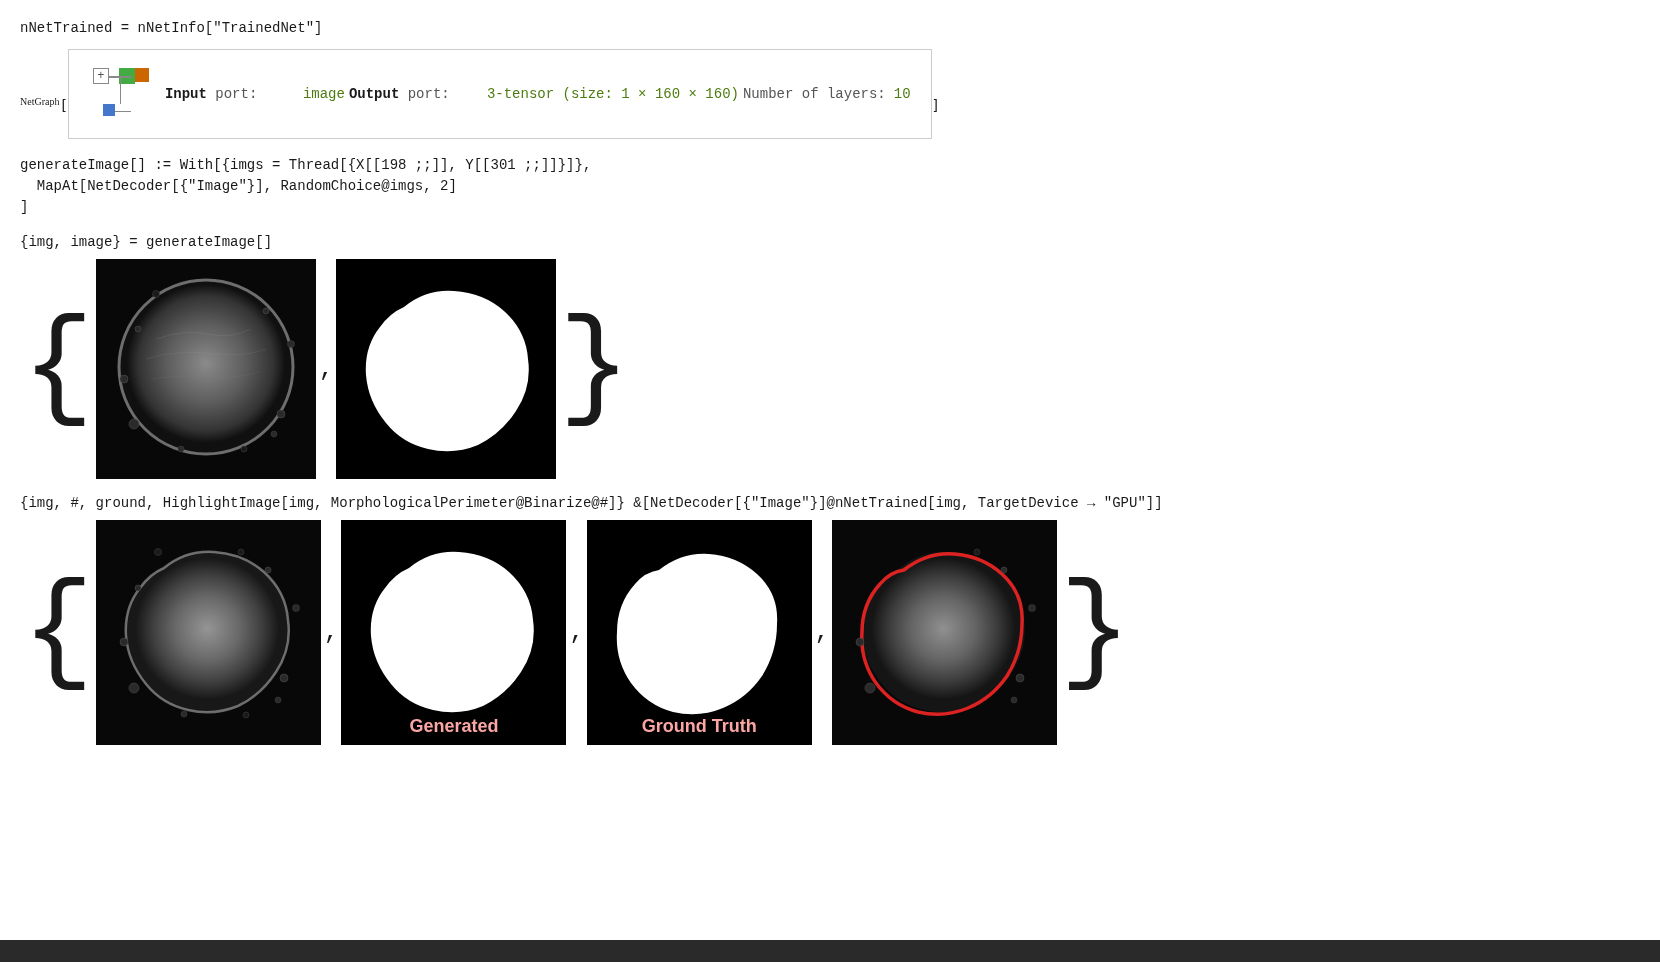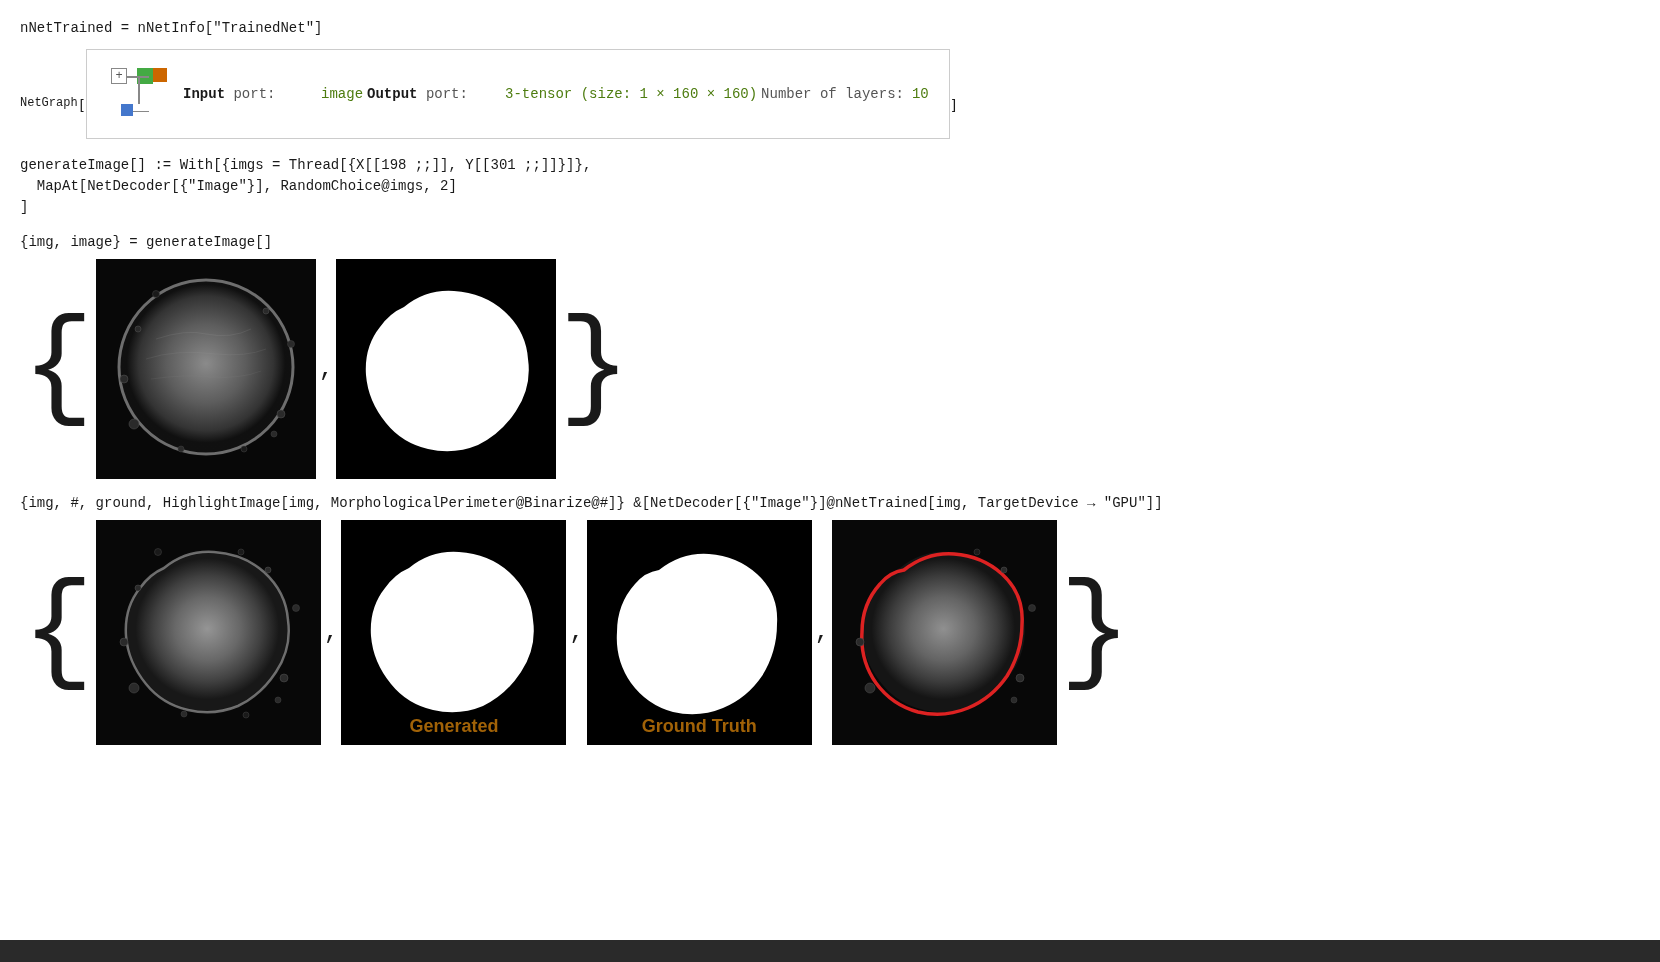--- a/index.html
+++ b/index.html
@@ -31,22 +31,22 @@
     }
 
     
     .netgraph-container {
       display: flex;
       align-items: flex-start;
       margin: 8px 0 16px 0;
     }
 
     .netgraph-label {
-      font-family: Liberation Mono, monospace;
-      font-size: 12px;
+      font-family: Liberation Serif, serif;
+      font-size: 10px;
       color: #1a1a1a;
       margin-right: 0;
       line-height: 1;
       padding-top: 48px;
     }
 
     .netgraph-box {
       border: 1px solid #cccccc;
       padding: 14px 20px;
       display: flex;
@@ -206,21 +206,21 @@
       height: 220px;
       background: #000000;
       position: relative;
     }
 
     .label-overlay {
       position: absolute;
       bottom: 8px;
       left: 50%;
       transform: translateX(-50%);
-      color: #a16207;
+      color: #fca5a5;
       font-size: 18px;
       font-weight: bold;
       font-family: Arial, sans-serif;
       white-space: nowrap;
       z-index: 10;
     }
 
     
     .images-row-4 {
       display: flex;

